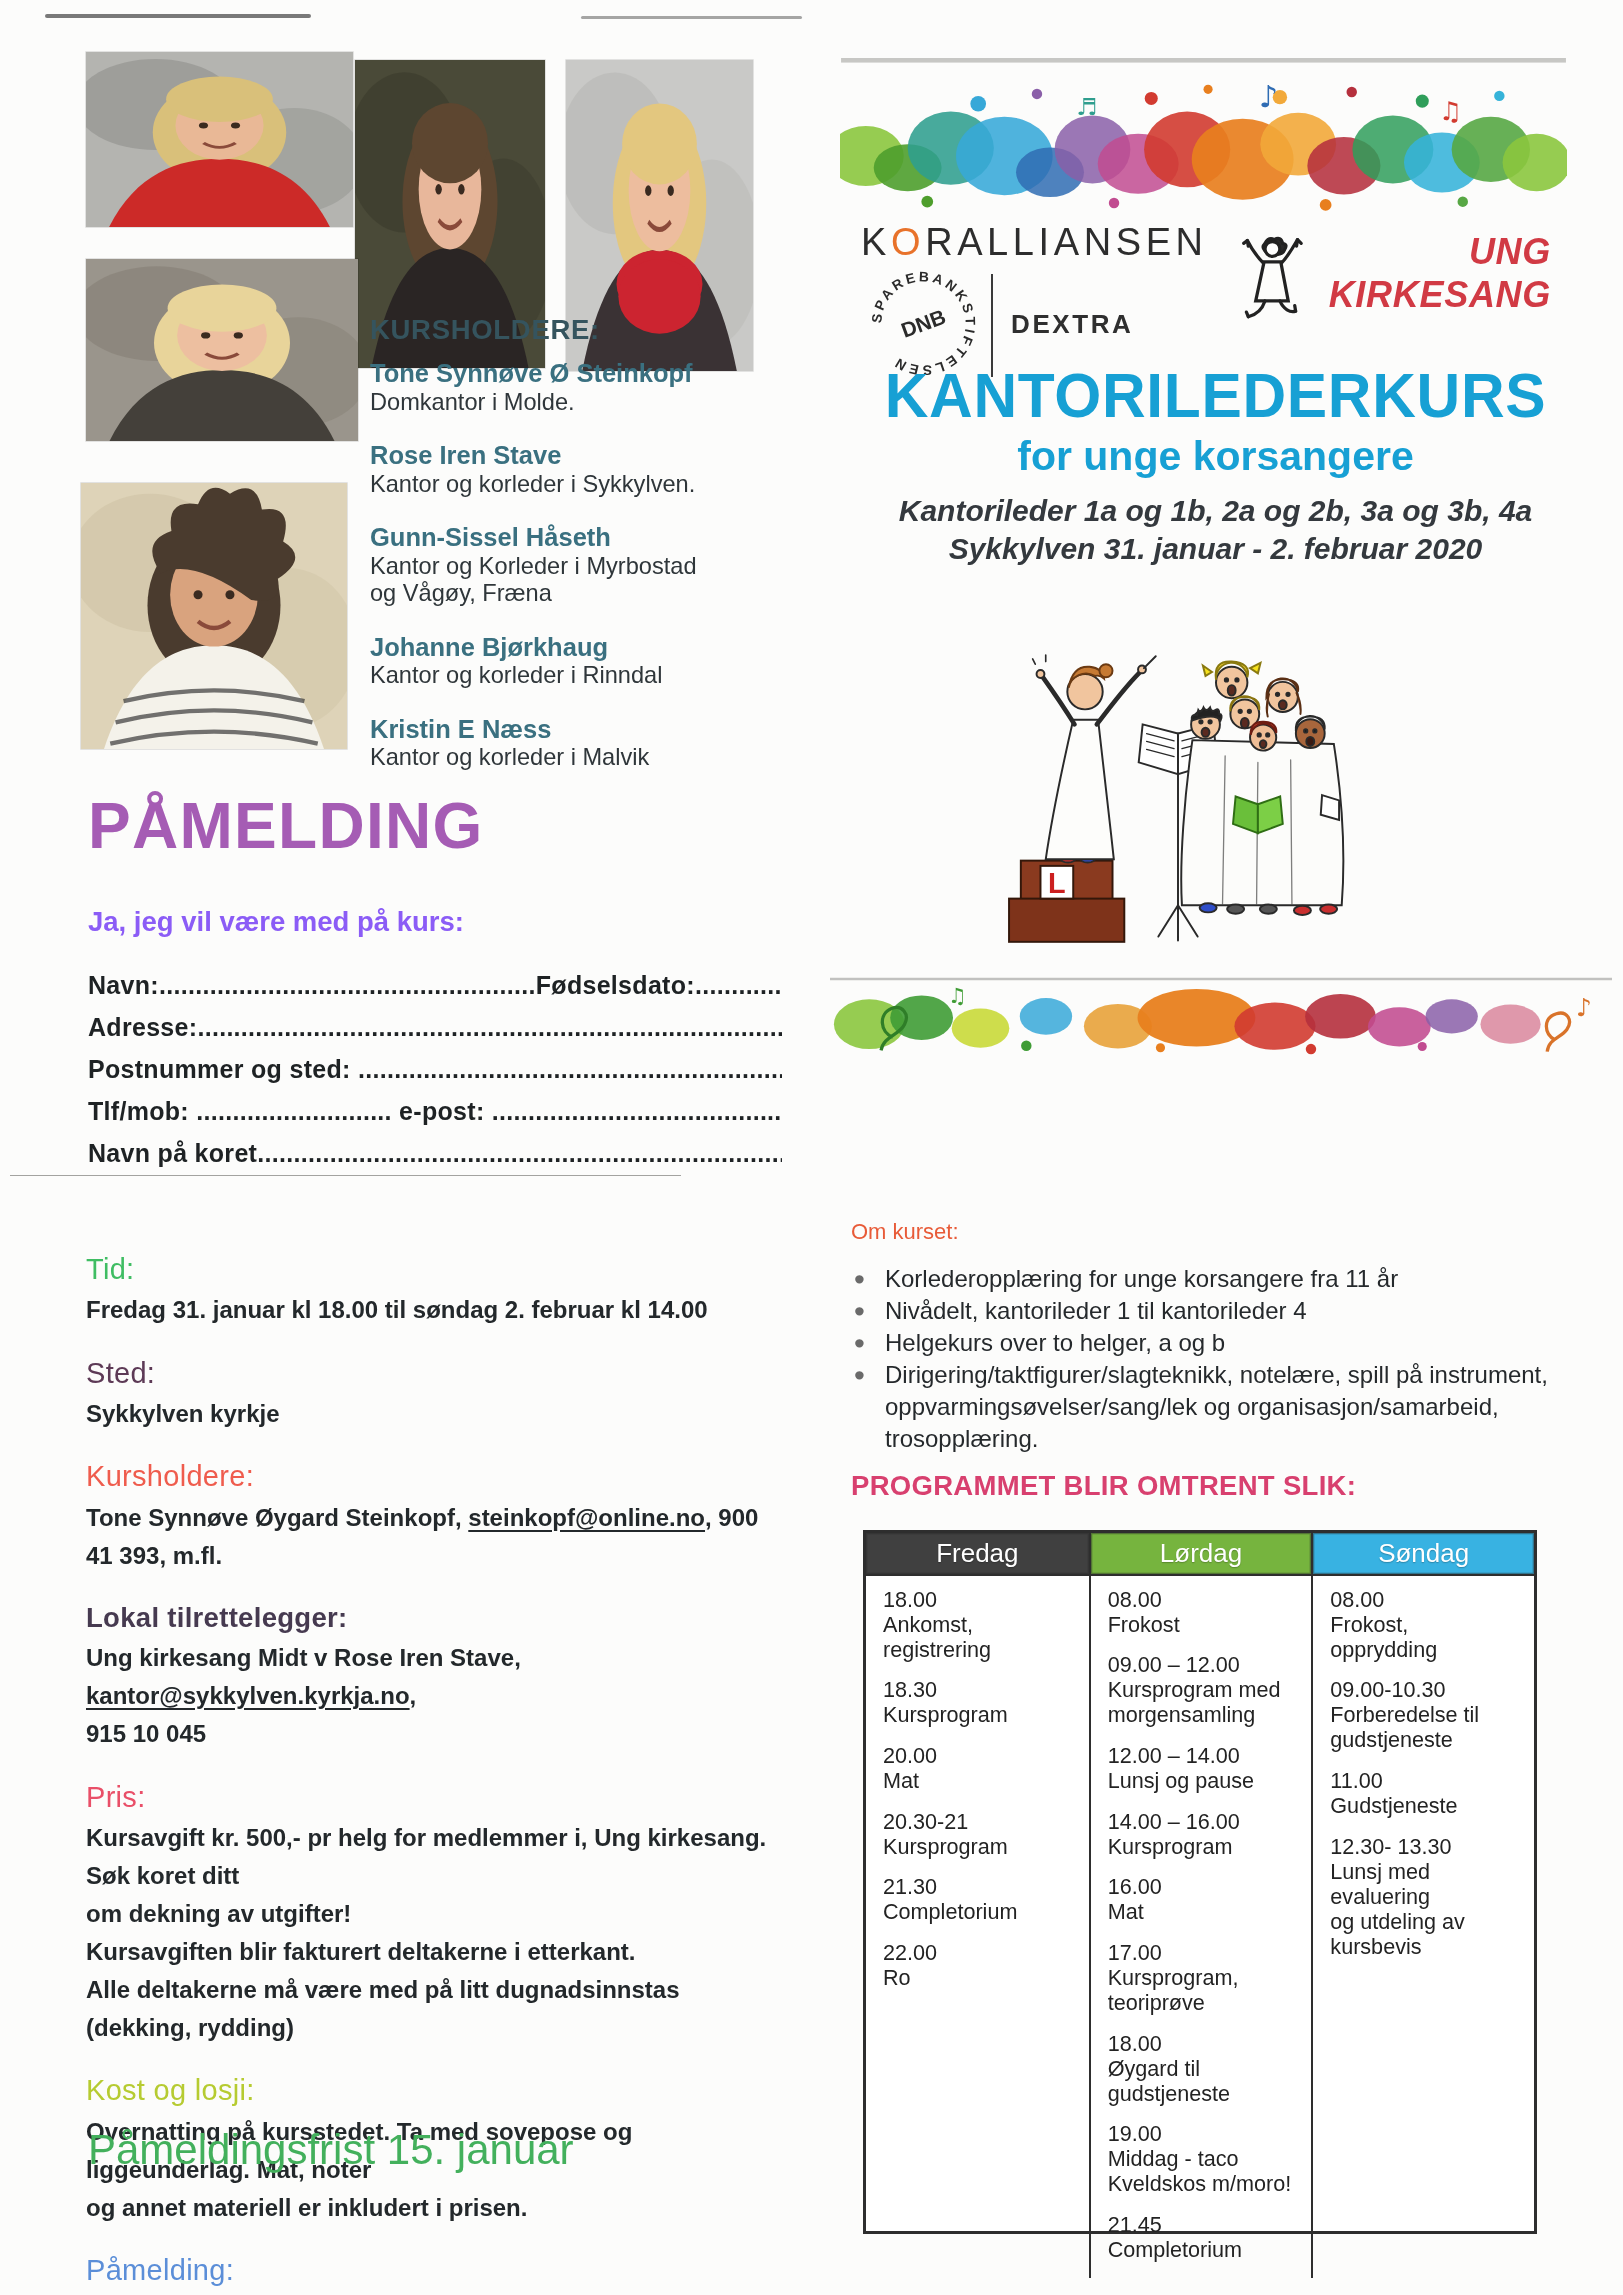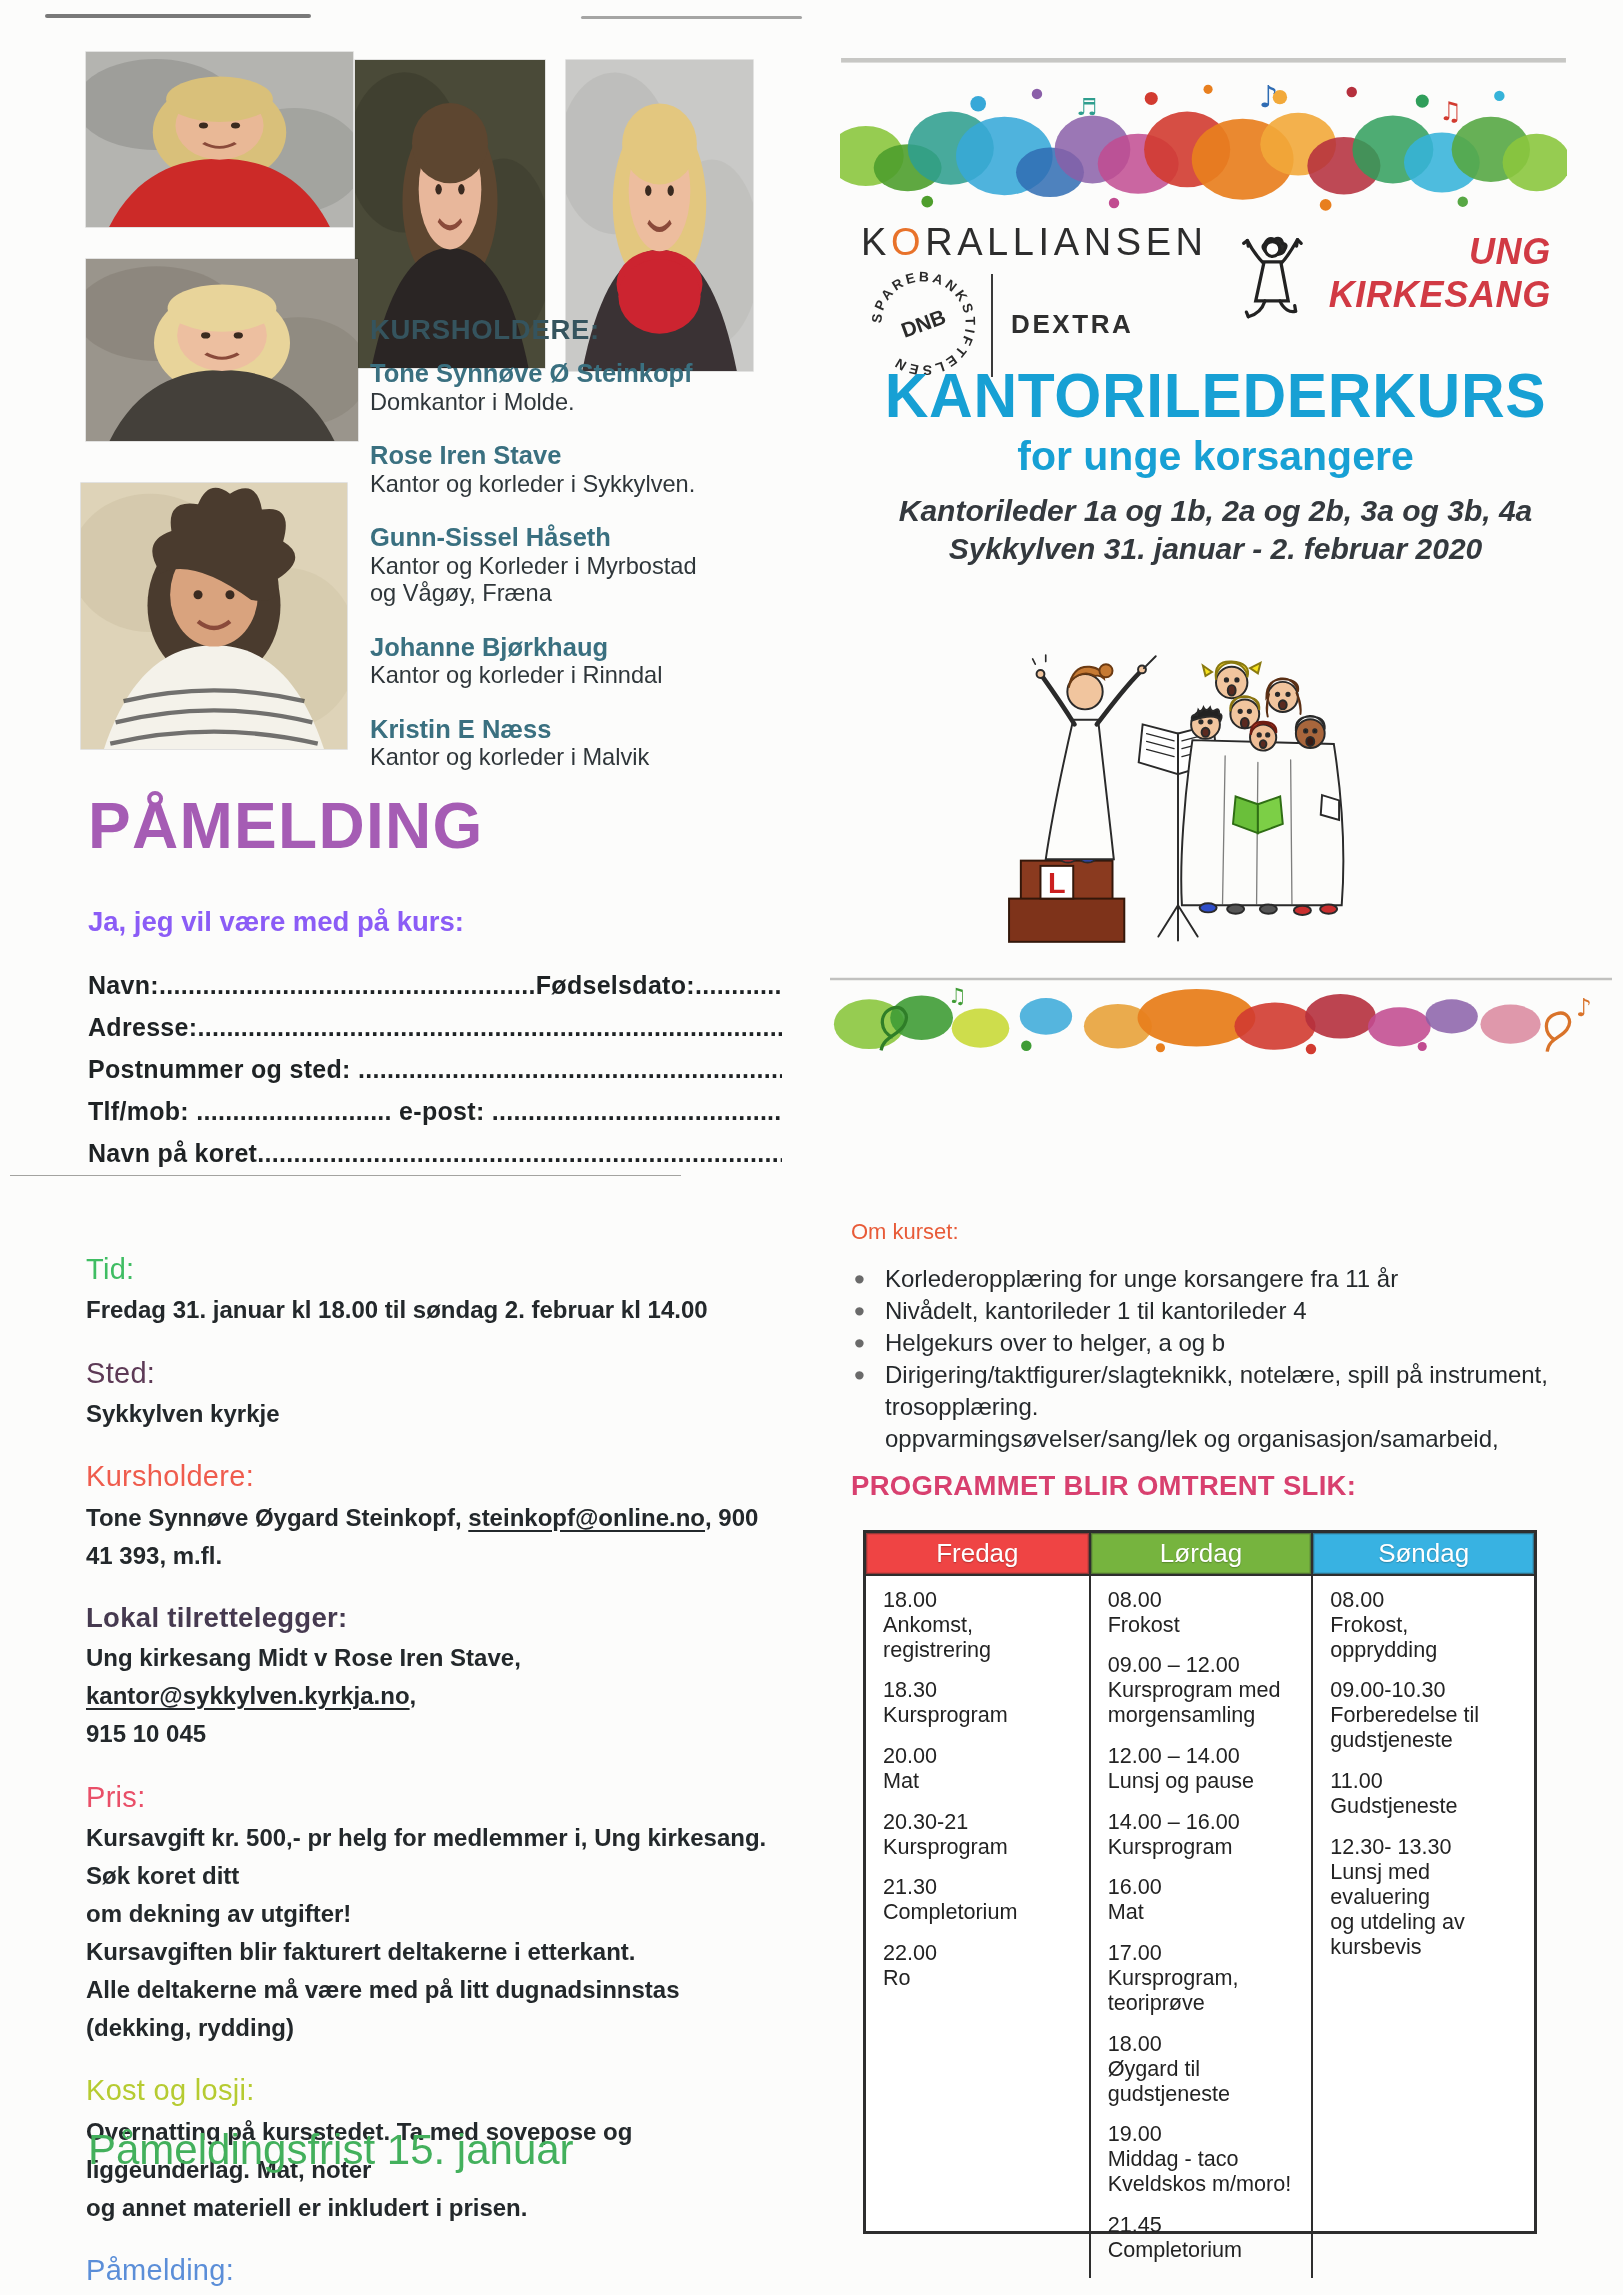--- a/index.html
+++ b/index.html
@@ -432,29 +432,29 @@
     </svg>
   </div>
 
   <div class="om-kurset">
     <h4>Om kurset:</h4>
     <div class="ok-items">
         <div class="ok-line"><span class="marker">●</span>Korlederopplæring for unge korsangere fra 11 år</div>
         <div class="ok-line"><span class="marker">●</span>Nivådelt, kantorileder 1 til kantorileder 4</div>
         <div class="ok-line"><span class="marker">●</span>Helgekurs over to helger, a og b</div>
         <div class="ok-line"><span class="marker">●</span>Dirigering/taktfigurer/slagteknikk, notelære, spill på instrument,</div>
+        <div class="ok-line">oppvarmingsøvelser/sang/lek og organisasjon/samarbeid,</div>
         <div class="ok-line">trosopplæring.</div>
-        <div class="ok-line">oppvarmingsøvelser/sang/lek og organisasjon/samarbeid,</div>
       </div>
   </div>
 
   <div class="program-heading">PROGRAMMET BLIR OMTRENT SLIK:</div>
 
   <div class="program-table">
-      <div class="ph-cell" style="background: #ef4444;">Fredag</div>
+      <div class="ph-cell" style="background: #404040;">Fredag</div>
       <div class="ph-cell" style="background: rgb(118, 180, 62);">Lørdag</div>
       <div class="ph-cell" style="background: rgb(56, 178, 226);">Søndag</div>
       <div class="pb-col">
         <div class="pt-entry">
           <div class="pt-time">18.00</div>
           <div class="pt-line">Ankomst,</div>
           <div class="pt-line">registrering</div>
         </div>
         <div class="pt-entry">
           <div class="pt-time">18.30</div>

